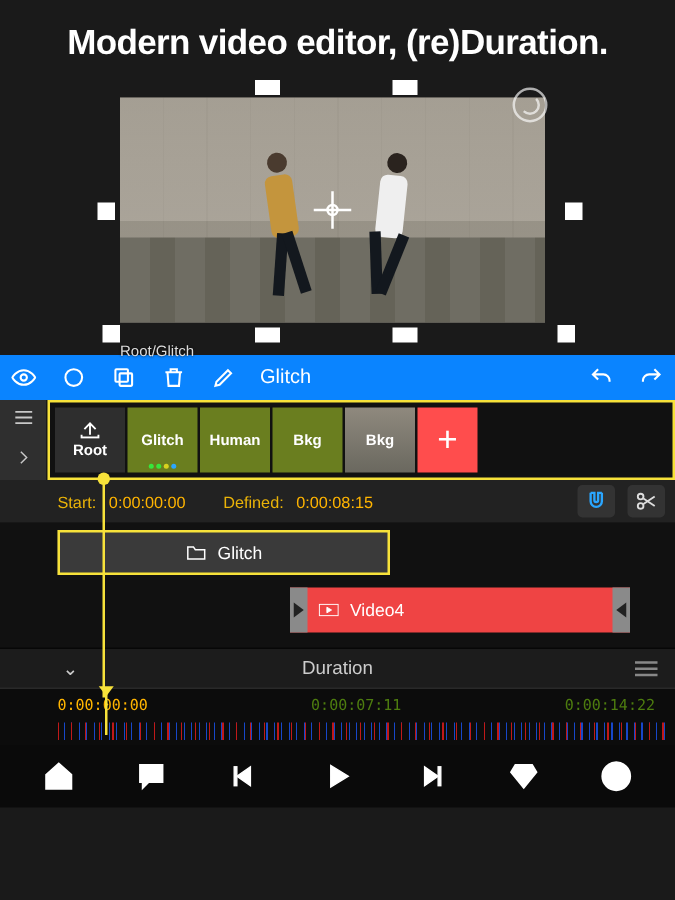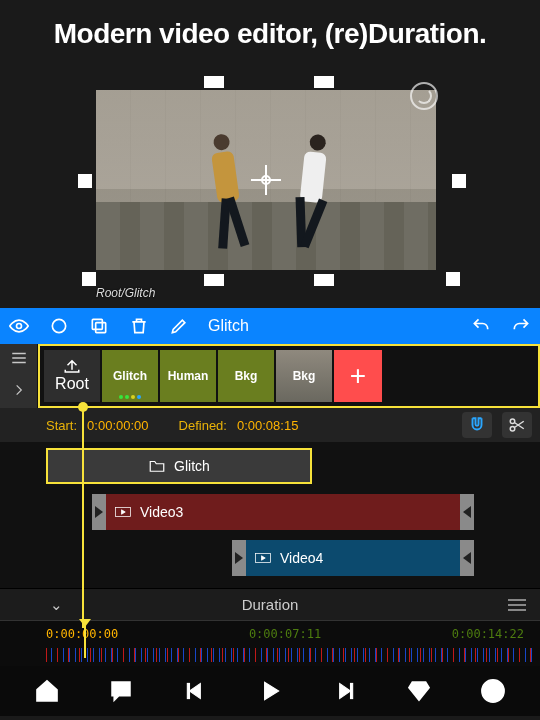--- a/index.html
+++ b/index.html
@@ -13,24 +13,23 @@
   }
   .headline {
     font-size: 28px;
     font-weight: bold;
     text-align: center;
     padding: 18px 8px 14px;
     letter-spacing: -0.5px;
   }
   .preview-wrap {
     position: relative;
-    margin: 12px auto;
+    margin: 0 auto;
     width: 432px;
     height: 220px;
-    font-style: italic;
   }
   .preview {
     position: absolute;
     left: 42px; top: 14px;
     width: 340px; height: 180px;
     background: linear-gradient(#9a9488 0%, #aaa49a 55%, #6d6a5e 55%, #7a776e 100%);
     overflow: hidden;
   }
   .wall { position:absolute; inset:0; background: repeating-linear-gradient(90deg,#a9a398 0 34px,#a39d92 34px 35px); opacity:.7;}
   .ground { position:absolute; left:0; right:0; bottom:0; height:38%; background: repeating-linear-gradient(90deg,#6f6d63 0 24px,#656358 24px 44px); }
@@ -85,21 +84,21 @@
   .shelf-left { width:38px; background:#2f2f2f; display:flex; flex-direction:column; align-items:center; justify-content:space-around; border-right:1px solid #111;}
   .shelf-left svg{stroke:#c8c8c8;fill:none;stroke-width:2;}
   .shelf {
     flex:1; display:flex; align-items:center; gap:2px; padding:4px 4px;
     border:2px solid #f7e23a;
     background:#111;
   }
   .root-btn {
     width:56px; height:100%; background:#2e2e2e;
     display:flex; flex-direction:column; align-items:center; justify-content:center;
-    font-size:16px; font-weight:normal; gap:2px;
+    font-size:12px; font-weight:bold; gap:2px;
   }
   .root-btn svg{stroke:#fff;fill:none;stroke-width:2;width:18px;height:14px;}
   .thumb {
     width:56px; height:100%; display:flex; flex-direction:column; align-items:center; justify-content:center;
     font-size:12px; font-weight:bold; color:#fff; position:relative;
   }
   .thumb.green{ background:#6a7e1f;}
   .thumb.img  { background:linear-gradient(#8f897e,#6a685f);}
   .thumb.dark { background:#141414;}
   .thumb .dots{ position:absolute; bottom:3px; display:flex; gap:2px;}
@@ -127,21 +126,21 @@
   }
   .clip .handle-tri {
     width:14px; height:100%; background:#8a8a8a;
     display:flex;align-items:center;justify-content:center;
   }
   .clip .handle-tri::after{content:'';width:0;height:0;border-top:6px solid transparent;border-bottom:6px solid transparent;}
   .clip .handle-tri.l::after{border-left:8px solid #222;}
   .clip .handle-tri.r::after{border-right:8px solid #222;}
   .clip-glitch { left:0; width:266px; background:#3a3a3a; border:2px solid #f7e23a;}
   .clip-video3 { left:46px; width:382px; background:#6f1c1c;}
-  .clip-video4 { left:186px; width:242px; background:#0c4a6e;}
+  .clip-video4 { left:186px; width:272px; background:#ef4444;}
   .clip .ico{display:inline-flex;}
   .clip .ico svg{width:18px;height:16px;stroke:#fff;fill:#fff;}
   .playhead{position:absolute;left:82px;top:-36px;bottom:-40px;width:2px;background:#f7e23a;z-index:5;}
   .playhead::before{content:'';position:absolute;top:-4px;left:-4px;width:10px;height:10px;background:#f7e23a;border-radius:50%;}
 
   .transform-row{
     height:32px;background:#1c1c1c;display:flex;align-items:center;justify-content:center;
     font-size:15px;color:#ccc;position:relative; border-top:1px solid #000;
   }
   .transform-row .chev{position:absolute;left:50px;}
@@ -310,33 +309,20 @@
 <div class="tracks">
   <div class="playhead"></div>
   <div class="track">
     <div class="clip clip-glitch">
       <span class="ico">
           <svg viewBox="0 0 24 20">
             <path d="M3 4h6l2 3h10v10H3z" fill="none" stroke="#fff" stroke-width="1.6"></path>
           </svg>
         </span>
       <span>Glitch</span>
-    </div>
-  </div>
-  <div class="track">
-    <div class="clip clip-video3">
-      <div class="handle-tri l"></div>
-      <span class="ico">
-          <svg viewBox="0 0 24 18">
-            <rect x="2" y="3" width="20" height="12" fill="none" stroke="#fff"></rect>
-            <path d="M10 6l5 3-5 3z"></path>
-          </svg>
-        </span>
-      <span>Video3</span>
-      <div class="handle-tri r" style="margin-left:auto"></div>
     </div>
   </div>
   <div class="track">
     <div class="clip clip-video4">
       <div class="handle-tri l"></div>
       <span class="ico">
           <svg viewBox="0 0 24 18">
             <rect x="2" y="3" width="20" height="12" fill="none" stroke="#fff"></rect>
             <path d="M10 6l5 3-5 3z"></path>
           </svg>

